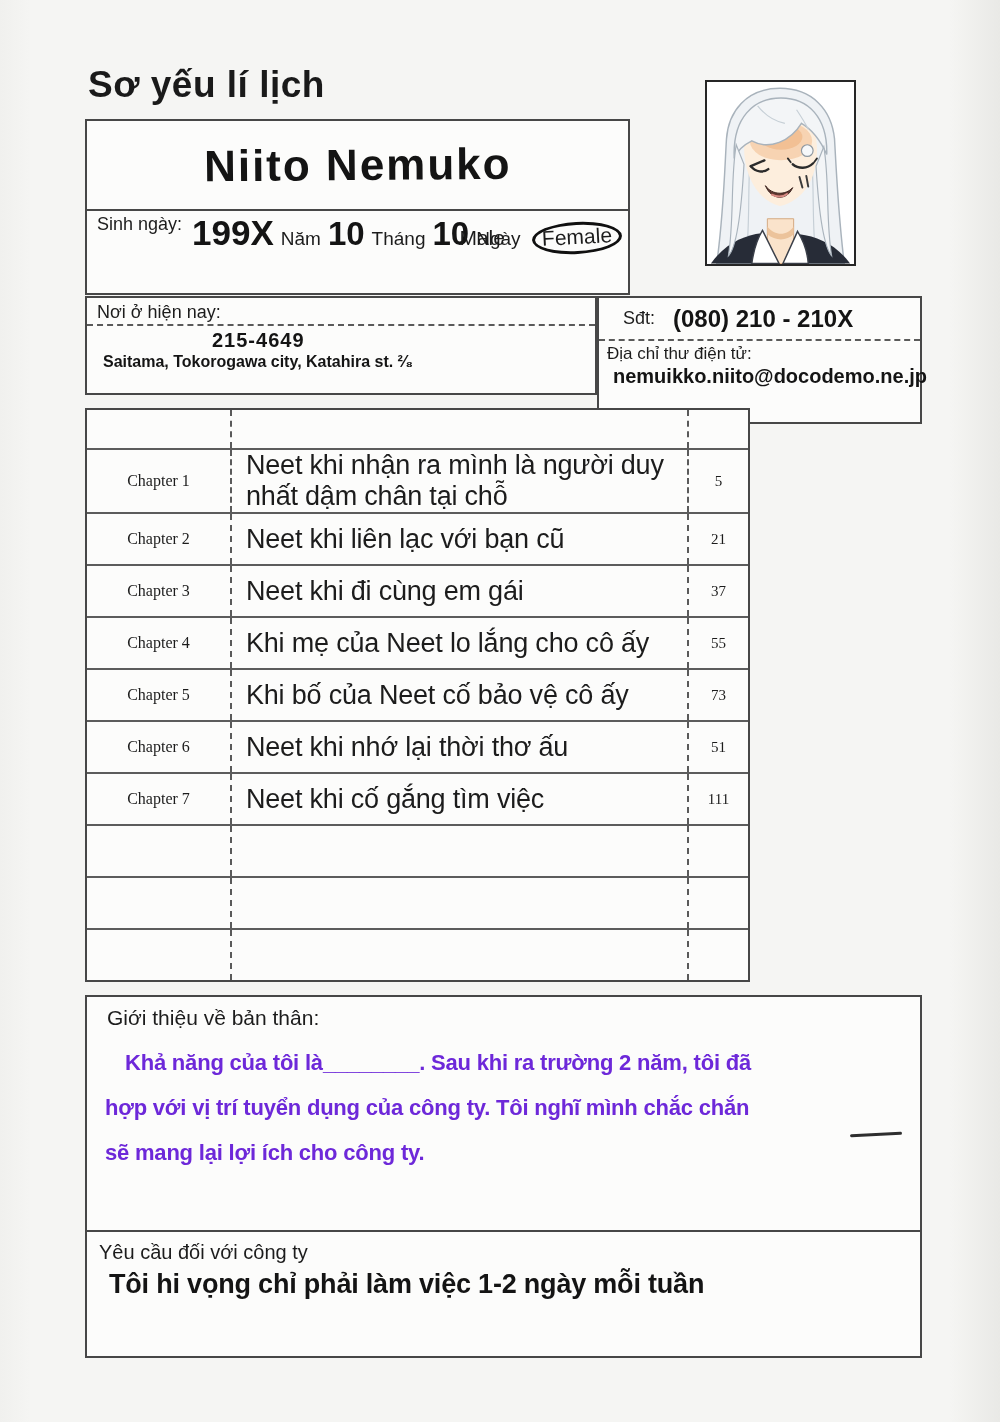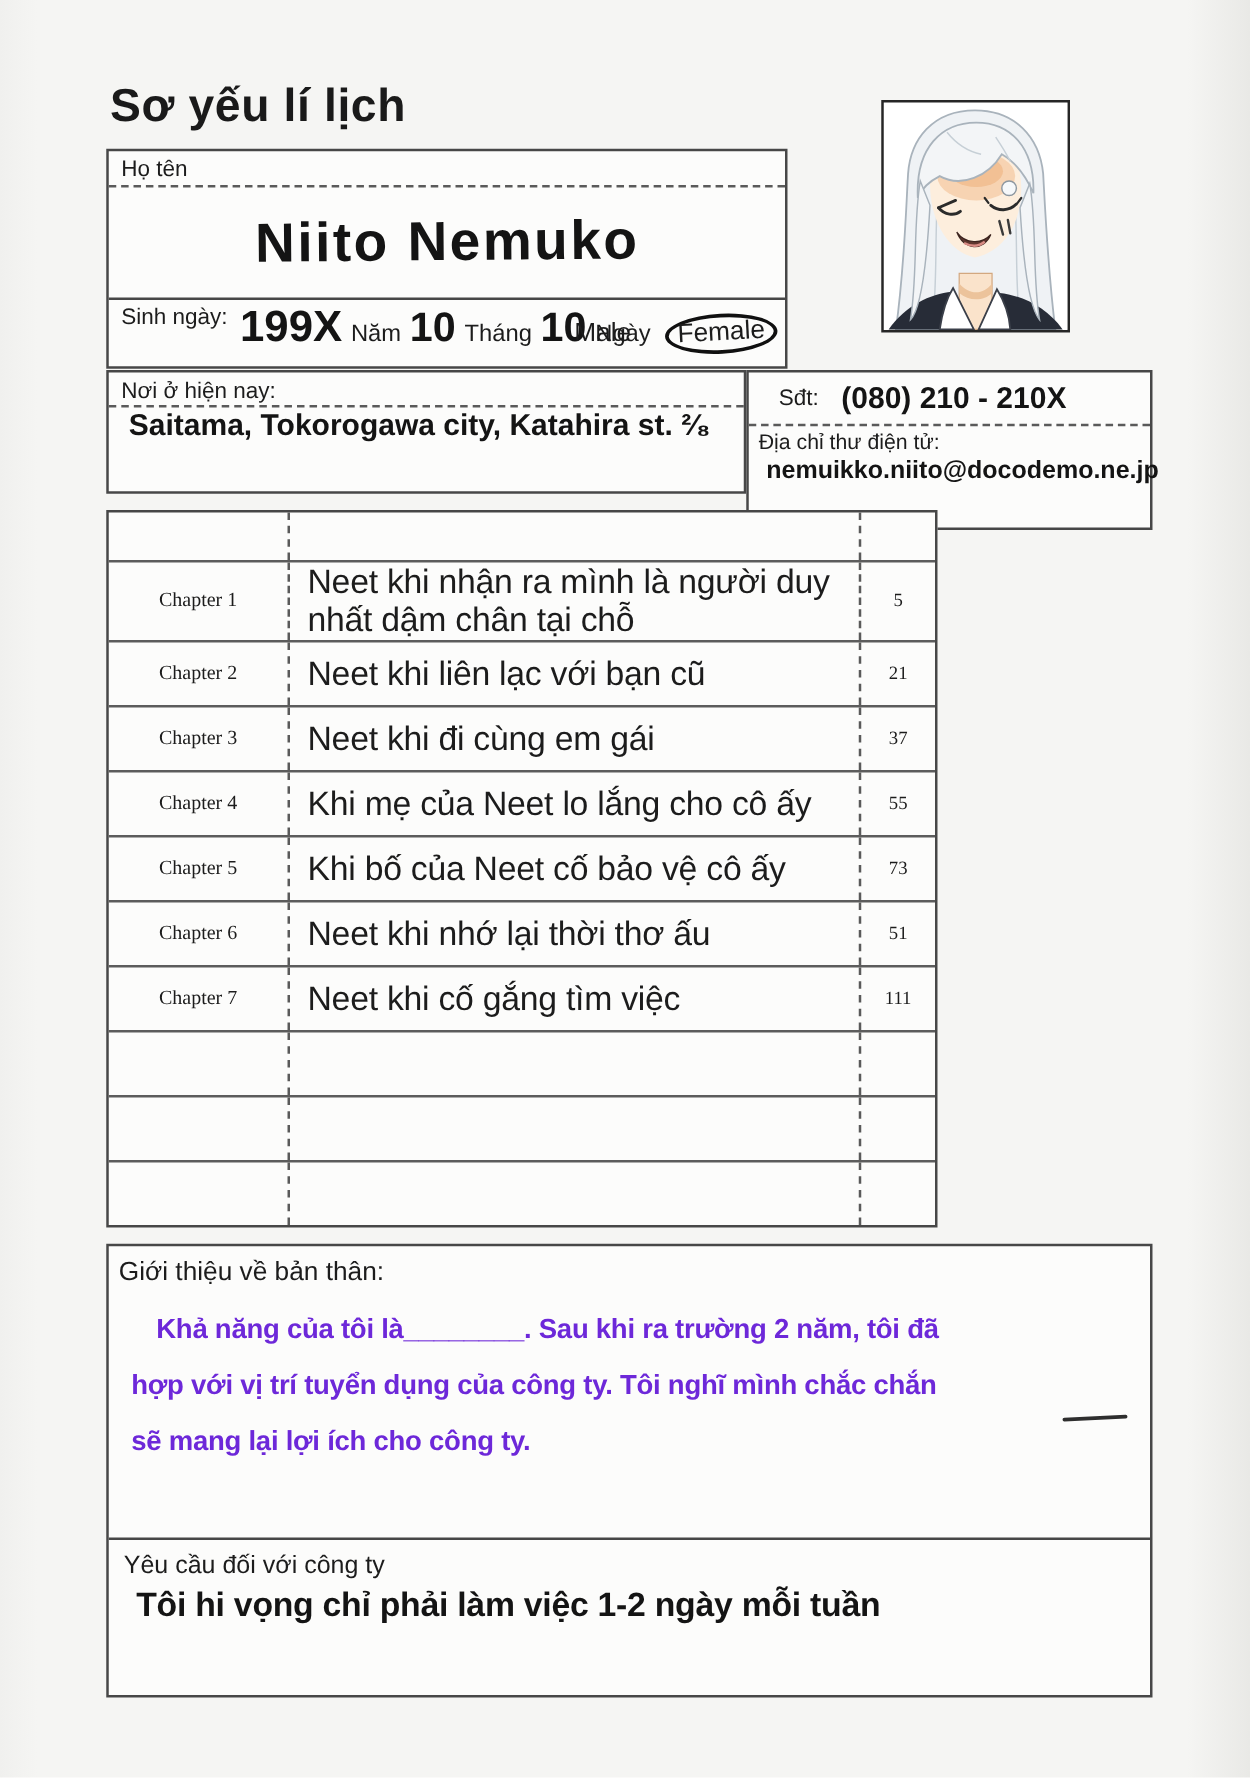--- a/index.html
+++ b/index.html
@@ -58,21 +58,21 @@
   .photo {
     position:absolute; left:705px; top:80px; width:151px; height:186px;
     border:2px solid #262626; background:#ffffff; overflow:hidden;
   }
   .photo svg { display:block; }
 
   
   .addr { left:85px; top:296px; width:512px; height:99px; }
   .addr .label-row { height:28px; }
   .postal { margin:3px 0 0 125px; font-size:20px; letter-spacing:1px; }
-  .addr-line { margin:1px 0 0 16px; font-size:24px; white-space:nowrap; }
+  .addr-line { margin:1px 0 0 16px; font-size:16px; white-space:nowrap; }
 
   
   .contact { left:597px; top:296px; width:325px; height:128px; }
   .phone-row {
     height:43px; display:flex; align-items:center;
     padding-left:24px; border-bottom:2px dashed #5a5a5a;
   }
   .phone-row .lbl { font-size:18px; }
   .phone-val { font-size:24px; margin-left:18px; white-space:nowrap; }
   .email-label { padding:3px 0 0 8px; font-size:17px; }
@@ -93,21 +93,21 @@
     font-size:27px; font-weight:400; letter-spacing:-0.2px;
   }
   .toc-row .c3 {
     display:flex; align-items:center; justify-content:center;
     border-left:2px dashed #5a5a5a;
     font-family:"Liberation Serif","DejaVu Serif",serif; font-size:15px;
   }
 
   
   .about { left:85px; top:995px; width:837px; height:363px; }
-  .about-label { padding:9px 12px 0 8px; font-size:21px; }
+  .about-label { padding:9px 12px 0 20px; font-size:21px; }
   .intro-lines { margin:10px 18px 0 18px; }
   .intro-line {
     font-size:22px; line-height:45px; font-weight:700;
     letter-spacing:-0.2px; white-space:nowrap; color:#6d28d9;
   }
   .intro-line.indent { padding-left:20px; }
   .pen-stroke {
     position:absolute; left:763px; top:136px; width:52px; height:3px;
     background:#2e2e2e; border-radius:2px; transform:rotate(-3deg);
   }
@@ -122,23 +122,20 @@
   }
 </style>
 </head>
 <body>
 
 <div class="page">
 
   <h1 class="page-title">Sơ yếu lí lịch</h1>
 
   <section class="box main-form">
-    <div class="label-row">
-      <span>Họ tên</span>
-    </div>
     <div class="name-row">
       <span class="hw name-value">Niito Nemuko</span>
     </div>
     <div class="birth-row">
       <span class="birth-label">Sinh ngày:</span>
       <div class="date-line">
         <span class="hw d-val first">199X</span>
         <span class="d-lbl">Năm</span>
         <span class="hw d-val">10</span>
         <span class="d-lbl">Tháng</span>
@@ -178,20 +175,21 @@
       <path d="M95 97 L98 108 M102 96 L104 107" stroke="#3a3a3a" stroke-width="2" stroke-linecap="round"></path>
       <path d="M60 106 C67 116 81 116 88 108 C82 122 66 121 60 106 Z" fill="#5f3730" stroke="#3c241f" stroke-width="1"></path>
       <path d="M66 115 C72 118 78 118 83 114" stroke="#d88b84" stroke-width="2" fill="none"></path>
     </svg>
   </figure>
 
   <section class="box addr">
     <div class="label-row">
       <span>Nơi ở hiện nay:</span>
     </div>
+    <div class="hw postal">215-4649</div>
     <div class="hw addr-line">Saitama, Tokorogawa city, Katahira st. ²⁄₈</div>
   </section>
 
   <section class="box contact">
     <div class="phone-row">
       <span class="lbl">Sđt:</span>
       <span class="hw phone-val">(080) 210 - 210X</span>
     </div>
     <div class="email-label">Địa chỉ thư điện tử:</div>
     <div class="hw email-val">nemuikko.niito@docodemo.ne.jp</div>

